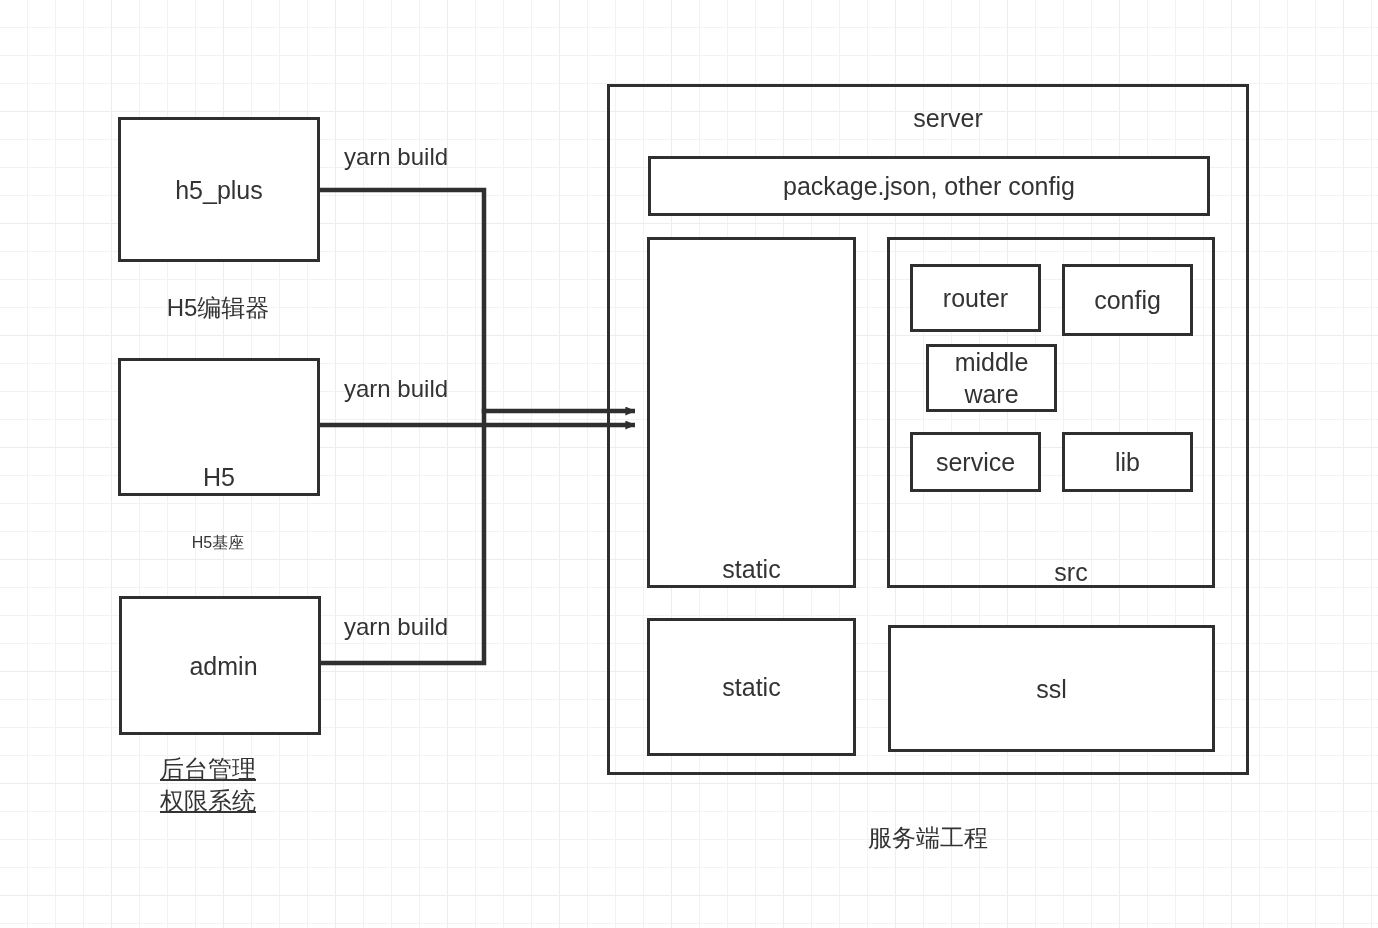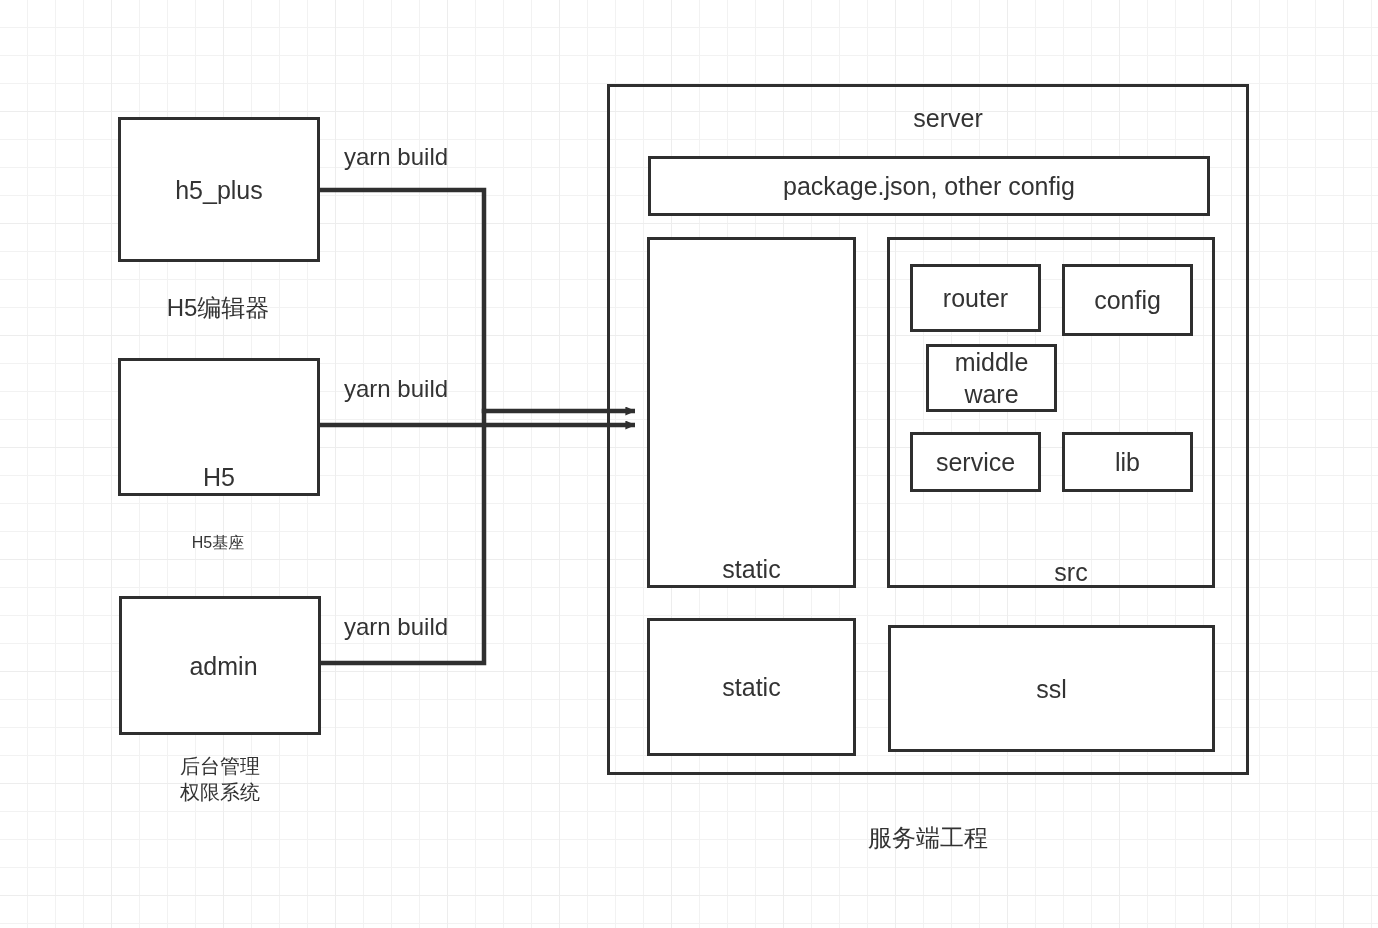--- a/index.html
+++ b/index.html
@@ -110,21 +110,21 @@
 
   <div class="node" style="left:118px; top:358px; width:202px; height:138px; font-size:25px;align-items:flex-end;">
     <span>H5</span>
   </div>
   <div class="caption" style="left:68px; top:532px; width:300px; font-size:16px;">H5基座</div>
   <div class="edge-label" style="left:344px; top:375px; font-size:24px;">yarn build</div>
 
   <div class="node" style="left:119px; top:596px; width:202px; height:139px; font-size:25px;padding-left:7px;">
     <span>admin</span>
   </div>
-  <div class="caption" style="left:70px; top:753px; width:300px; font-size:20px;">后台管理
+  <div class="caption" style="left:58px; top:753px; width:300px; font-size:24px;text-decoration:underline;">后台管理
 权限系统</div>
   <div class="edge-label" style="left:344px; top:613px; font-size:24px;">yarn build</div>
 
   <div class="container" style="left:607px; top:84px; width:642px; height:691px;"></div>
 
   <div class="ctr-title" style="left:607px; top:104px; width:642px; font-size:25px;">server</div>
 
   <div class="node" style="left:648px; top:156px; width:562px; height:60px; font-size:25px;">
     <span>package.json, other config</span>
   </div>

